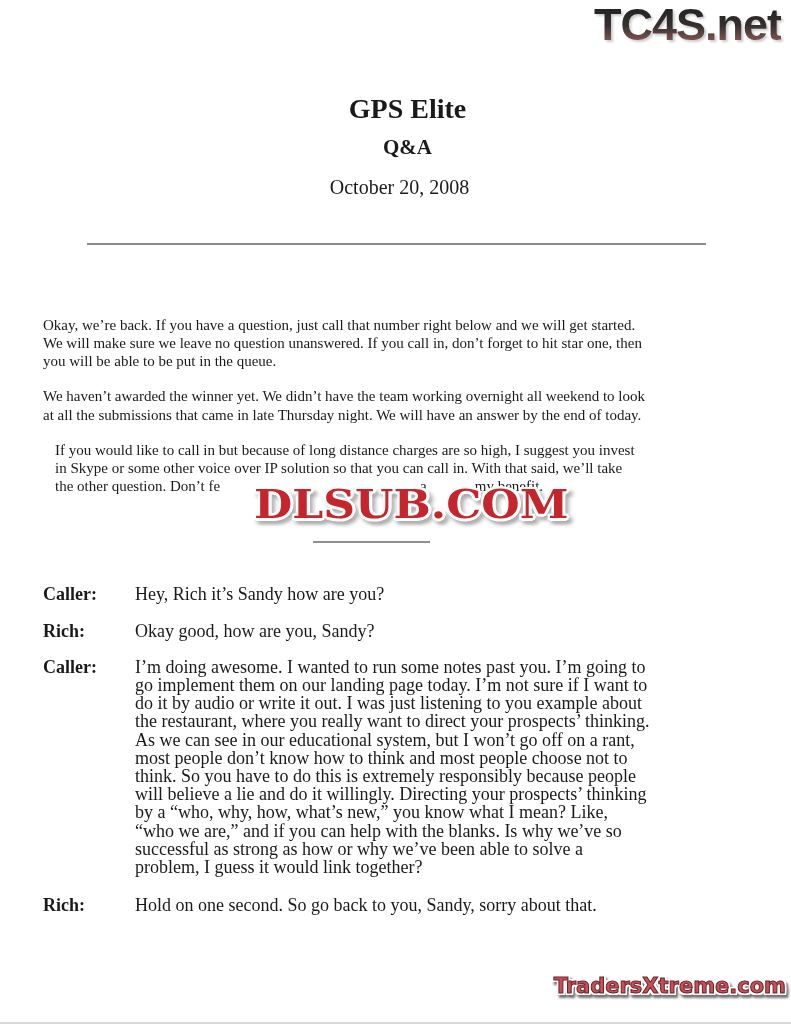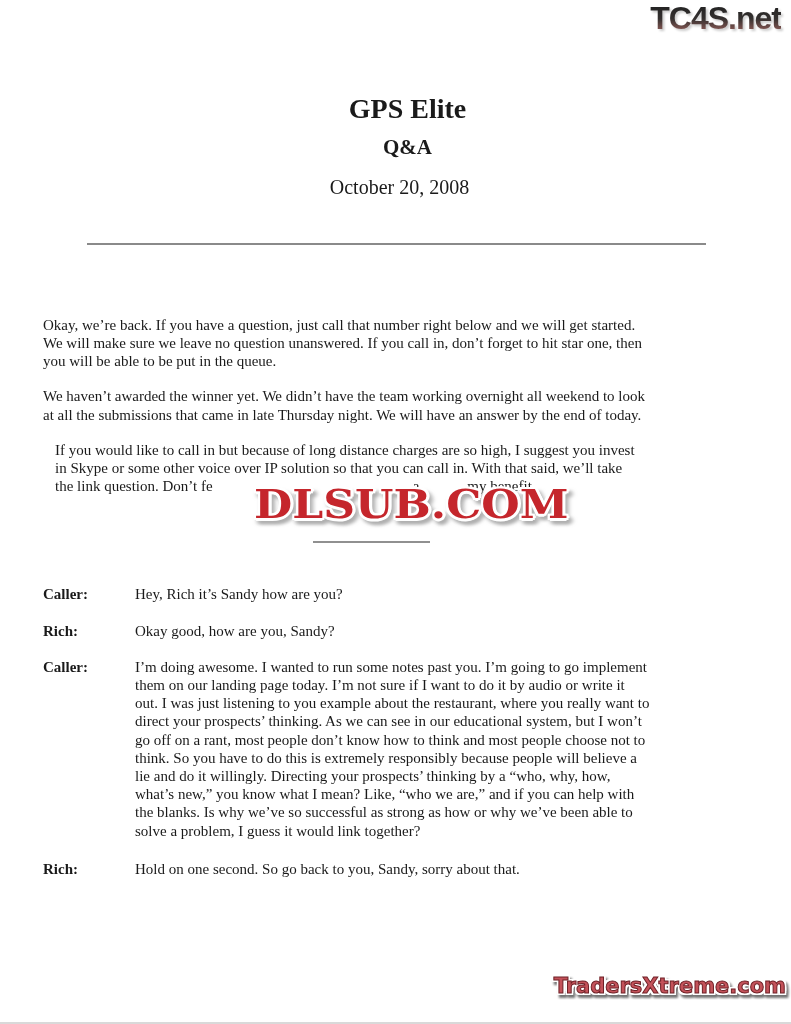--- a/index.html
+++ b/index.html
@@ -10,21 +10,21 @@
     overflow:hidden;
     font-family:"Liberation Serif", serif;
     color:#1a1a1a;
     border-bottom:2px solid #d9d9d9;
     box-sizing:border-box;
   }
   
   .site-logo{
     position:absolute;top:2px;right:10px;
     font-family:"Liberation Sans", sans-serif;
-    font-weight:bold;font-size:32px;line-height:1;
+    font-weight:bold;font-size:45px;line-height:1;
     letter-spacing:-1px;
     background:linear-gradient(180deg,#232323 12%,#34302f 52%,#7d534f 85%,#a8827d 100%);
     -webkit-background-clip:text;background-clip:text;color:transparent;
     filter:drop-shadow(2px 2px 1px #cccccc);
     text-align:center;
   }
   
   .title-block{text-align:center;padding-left:24px;}
   .doc-title{
     margin:92px 0 0 0;
@@ -74,21 +74,21 @@
   
   .divider-short{
     border:none;border-top:2px solid #909090;
     width:117px;
     margin:46px auto 0 auto;
   }
   
   .transcript{margin-top:42px;}
   .t-row{
     display:flex;
-    font-size:15px;line-height:18.2px;
+    font-size:18px;line-height:18.2px;
     margin:0 0 18px 0;
   }
   .t-row.long{margin-bottom:20px;}
   .t-speaker{width:92px;flex-shrink:0;font-weight:bold;}
   .t-speech{width:516px;}
   
   .footer-logo{
     position:absolute;top:976px;right:5px;
     font-family:"DejaVu Sans", sans-serif;
     font-weight:bold;font-size:21px;line-height:1;
@@ -119,21 +119,21 @@
   <div class="content">
 
     <p class="body-para first">Okay, we’re back. If you have a question, just call that number right below and we will get started. We will make sure we leave no question unanswered. If you call in, don’t forget to hit star one, then you will be able to be put in the queue.</p>
 
     <p class="body-para">We haven’t awarded the winner yet. We didn’t have the team working overnight all weekend to look at all the submissions that came in late Thursday night. We will have an answer by the end of today.</p>
 
     <div class="obscured-para">
       <div class="pline">If you would like to call in but because of long distance charges are so high, I suggest you invest</div>
       <div class="pline">in Skype or some other voice over IP solution so that you can call in. With that said, we’ll take</div>
       <div class="pline line3">
-        <span>the link question. Don’t fe</span>
+        <span>the other question. Don’t fe</span>
         <span class="gap1"></span>
         <span>a</span>
         <span class="gap2"></span>
         <span>my benefit.</span>
       </div>
     </div>
 
     <hr class="divider-short">
 
     <div class="transcript">

